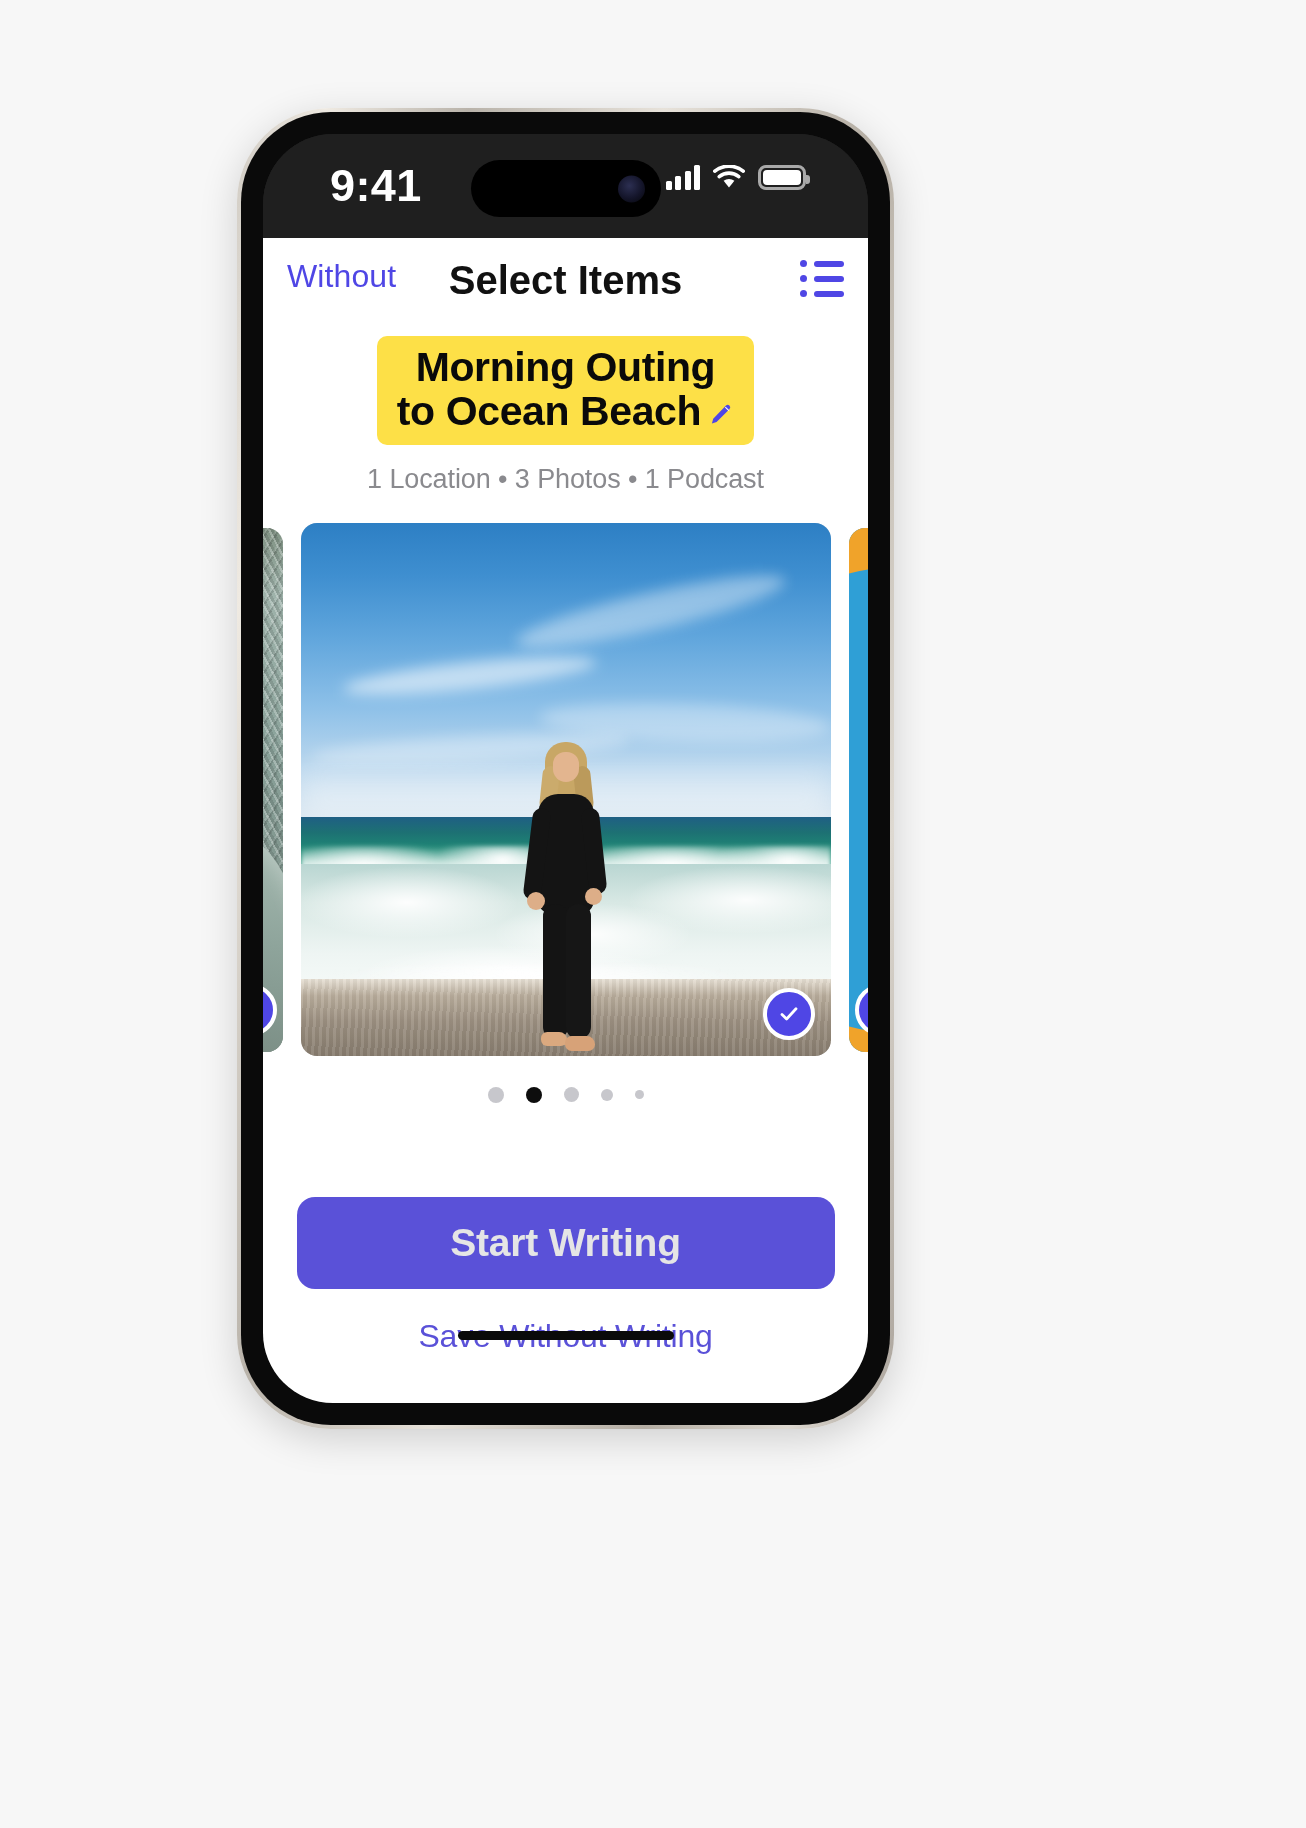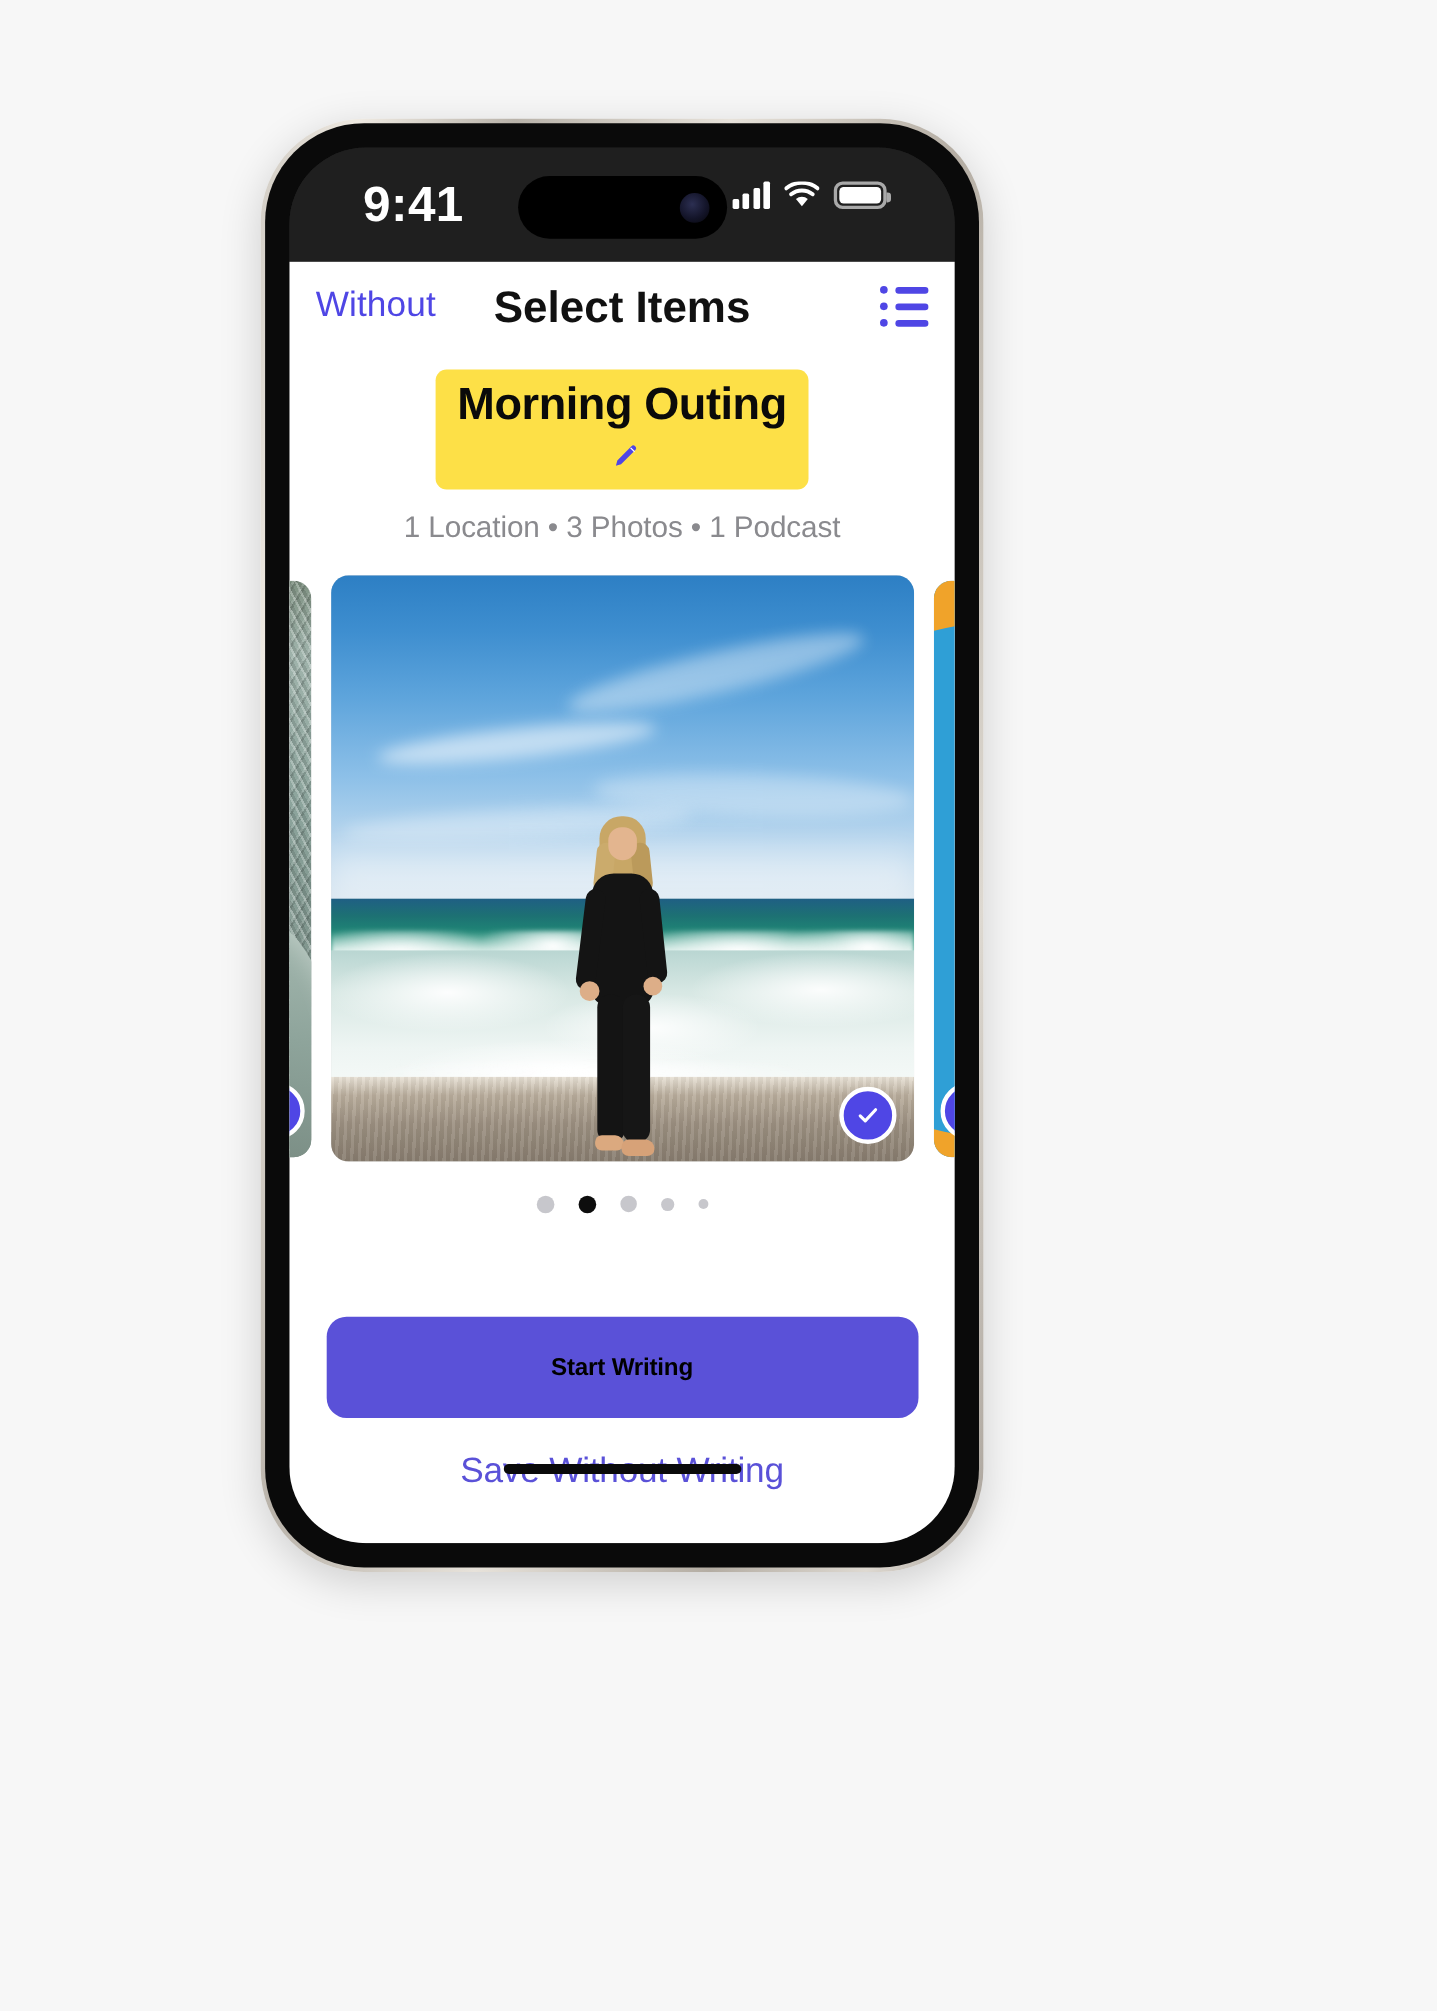--- a/index.html
+++ b/index.html
@@ -247,21 +247,21 @@
   .dots span.s16 { width: 15px; height: 15px; }
   .dots span.s13 { width: 12px; height: 12px; }
   .dots span.s9  { width: 9px;  height: 9px; }
   .dots span.active { background: #0d0d0d; }
 
   
   .footer { position: absolute; left: 0; right: 0; bottom: 48px; }
   .btn-primary {
     display: block; margin: 0 auto; width: 538px; height: 92px;
     background: #5a51d8; border: none; border-radius: 18px;
-    color: #000000; font-size: 22px; font-weight: 700;
+    color: #e5e5e5; font-size: 39px; font-weight: 700;
     font-family: "Liberation Sans", sans-serif; letter-spacing: -.2px;
   }
   .btn-secondary {
     display: block; margin: 29px auto 0; background: none; border: none;
     color: #5a51d8; font-size: 32px; font-weight: 400;
     font-family: "Liberation Sans", sans-serif; letter-spacing: -.2px;
   }
   .home-indicator {
     position: absolute; left: 50%; transform: translateX(-50%); bottom: 15px;
     width: 216px; height: 9px; border-radius: 5px; background: #0a0a0a;
@@ -323,21 +323,21 @@
                   <span class="dot"></span>
                   <span class="bar"></span>
                 </div>
             </div>
           </div>
 
           <div class="title-block">
             <div class="title-field">
               <div class="entry-title">
                 <span>Morning Outing</span><br>
-                <span class="pencil-icon"><svg width="26" height="26" viewBox="0 0 26 26">
+                <span>to Ocean Beach</span><span class="pencil-icon"><svg width="26" height="26" viewBox="0 0 26 26">
                       <path d="M21.4 3.6 a2.6 2.6 0 0 1 0 3.7 L8.6 20.1 l-4.7 1.3 1.3-4.7 L18 3.6 a2.6 2.6 0 0 1 3.4 0 Z" fill="#4f46e5"></path>
                       <path d="M17.3 5.1 l3.6 3.6" stroke="#fff" stroke-width="1.1" fill="none"></path>
                     </svg></span>
               </div>
             </div>
             <div class="entry-meta">1 Location • 3 Photos • 1 Podcast</div>
           </div>
 
           <div class="carousel">
 

